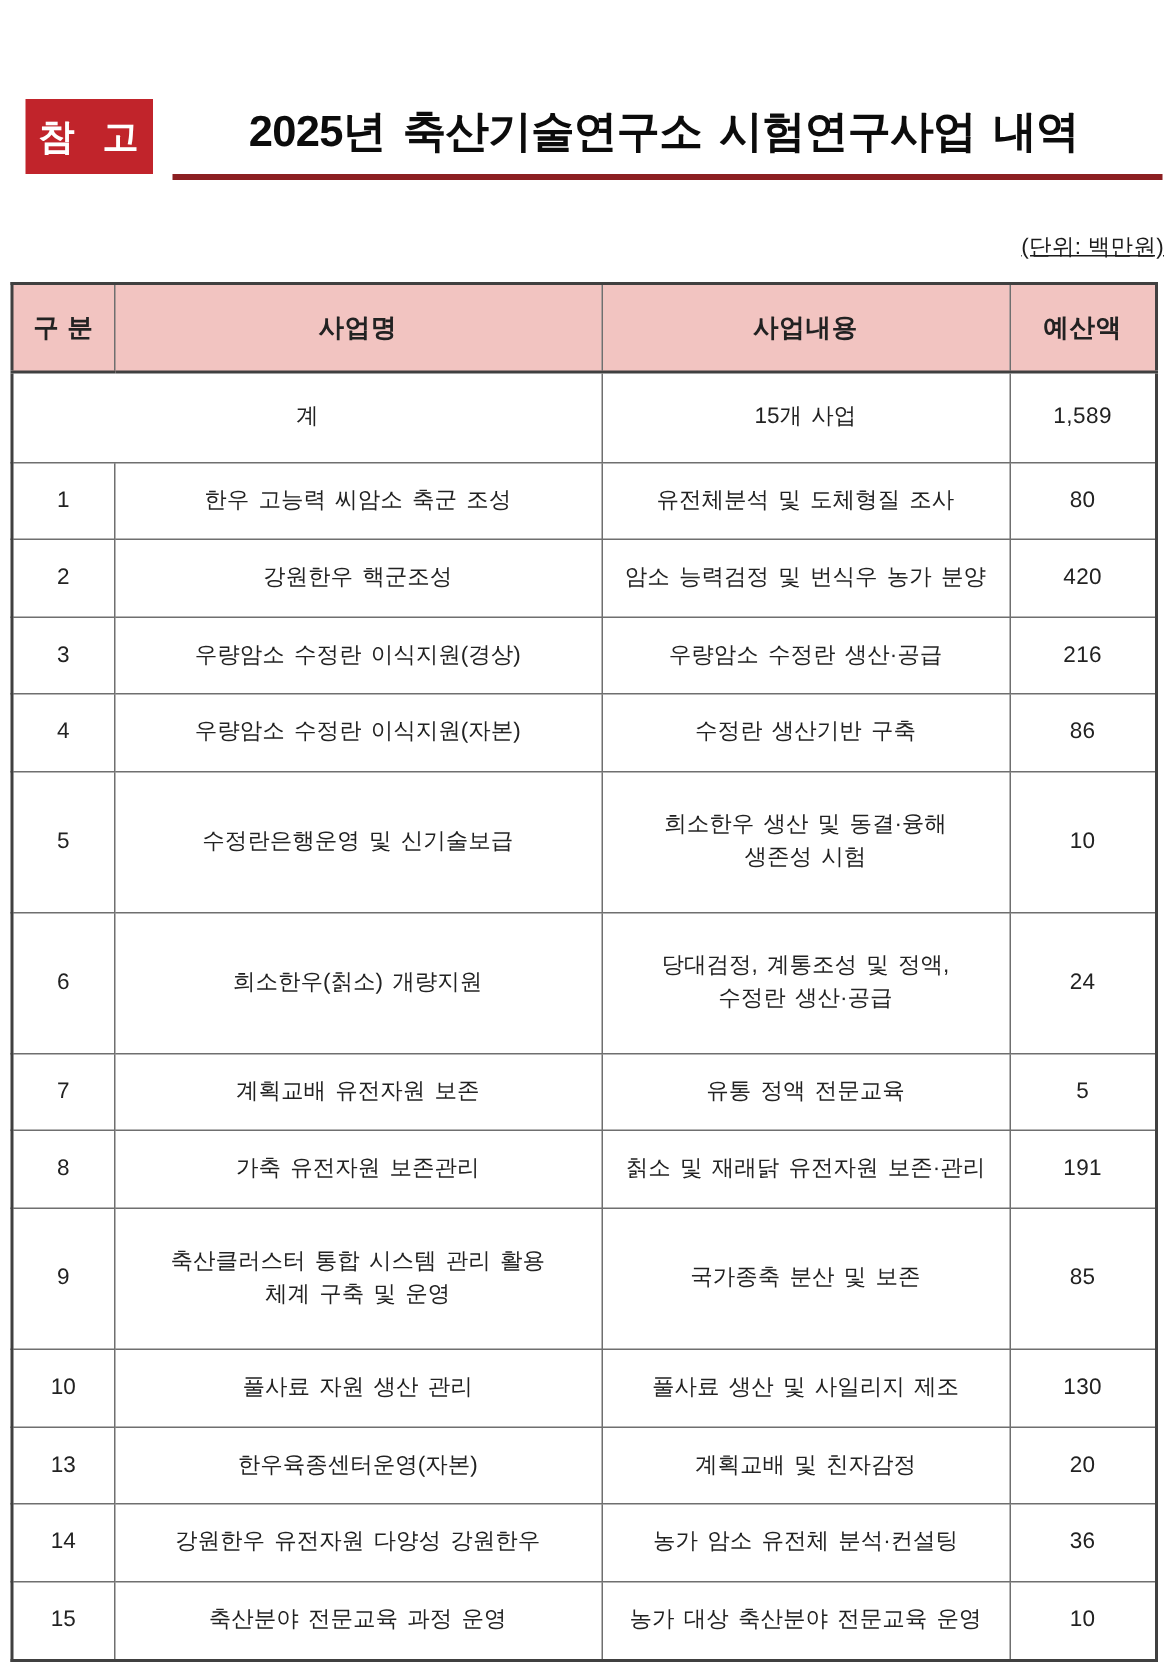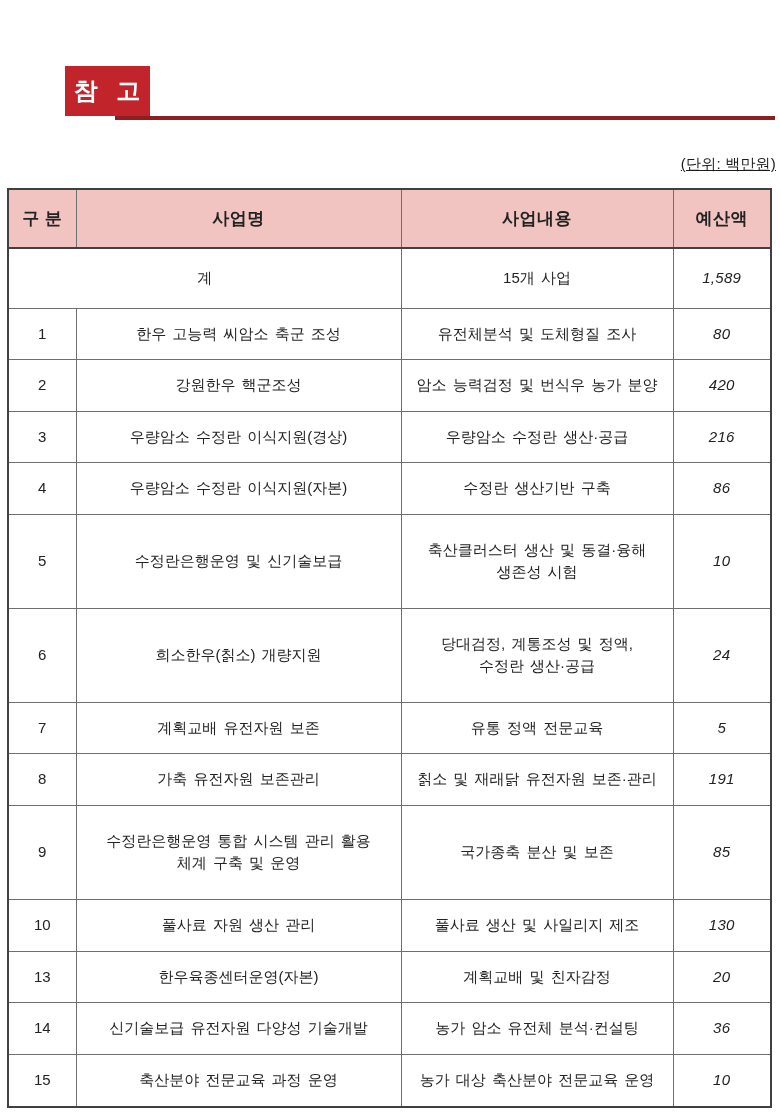--- a/index.html
+++ b/index.html
@@ -20,21 +20,20 @@
     width: 85px; height: 50px;
     background: #c1242b;
     color: #ffffff;
     font-size: 24px;
     font-weight: 800;
     display: flex;
     align-items: center;
     justify-content: center;
     word-spacing: 10px;
     letter-spacing: 1px;
-    margin-left: 48px;
   }
   .title {
     position: absolute;
     left: 110px; top: 64px;
     width: 665px; height: 48px;
     display: flex;
     align-items: center;
     justify-content: center;
     font-size: 29px;
     font-weight: 800;
@@ -83,28 +82,29 @@
     border-bottom: 2px solid #404040;
     letter-spacing: 0.5px;
   }
   tr.total-row { height: 60px; }
   td.c-no { font-size: 15px; }
   td.c-name, td.c-content {
     white-space: pre-line;
     word-spacing: 2px;
     padding: 2px 12px;
   }
-  td.c-budget { font-size: 16px; letter-spacing: 0.3px; font-style: italic; }
+  td.c-budget { font-size: 16px; letter-spacing: 0.3px; }
 </style>
 </head>
 <body>
 
 <div class="page">
 
   <div class="badge">참 고</div>
+  <div class="title">2025년 축산기술연구소 시험연구사업 내역</div>
   <div class="title-underline"></div>
 
   <div class="unit-note">(단위: 백만원)</div>
 
   <table class="main">
     <colgroup>
       <col style="width:68px">
       <col style="width:325px">
       <col style="width:272px">
       <col style="width:98px">
@@ -148,21 +148,21 @@
   <tr>
     <td class="c-no">4</td>
     <td class="c-name">우량암소 수정란 이식지원(자본)</td>
     <td class="c-content">수정란 생산기반 구축</td>
     <td class="c-budget">86</td>
   </tr>
 
   <tr>
     <td class="c-no">5</td>
     <td class="c-name">수정란은행운영 및 신기술보급</td>
-    <td class="c-content">축산클러스터 생산 및 동결·융해
+    <td class="c-content">희소한우 생산 및 동결·융해
 생존성 시험</td>
     <td class="c-budget">10</td>
   </tr>
 
   <tr>
     <td class="c-no">6</td>
     <td class="c-name">희소한우(칡소) 개량지원</td>
     <td class="c-content">당대검정, 계통조성 및 정액,
 수정란 생산·공급</td>
     <td class="c-budget">24</td>
@@ -177,21 +177,21 @@
 
   <tr>
     <td class="c-no">8</td>
     <td class="c-name">가축 유전자원 보존관리</td>
     <td class="c-content">칡소 및 재래닭 유전자원 보존·관리</td>
     <td class="c-budget">191</td>
   </tr>
 
   <tr>
     <td class="c-no">9</td>
-    <td class="c-name">수정란은행운영 통합 시스템 관리 활용
+    <td class="c-name">축산클러스터 통합 시스템 관리 활용
 체계 구축 및 운영</td>
     <td class="c-content">국가종축 분산 및 보존</td>
     <td class="c-budget">85</td>
   </tr>
 
   <tr>
     <td class="c-no">10</td>
     <td class="c-name">풀사료 자원 생산 관리</td>
     <td class="c-content">풀사료 생산 및 사일리지 제조</td>
     <td class="c-budget">130</td>
@@ -201,21 +201,21 @@
 
   <tr>
     <td class="c-no">13</td>
     <td class="c-name">한우육종센터운영(자본)</td>
     <td class="c-content">계획교배 및 친자감정</td>
     <td class="c-budget">20</td>
   </tr>
 
   <tr>
     <td class="c-no">14</td>
-    <td class="c-name">신기술보급 유전자원 다양성 기술개발</td>
+    <td class="c-name">강원한우 유전자원 다양성 강원한우</td>
     <td class="c-content">농가 암소 유전체 분석·컨설팅</td>
     <td class="c-budget">36</td>
   </tr>
 
   <tr>
     <td class="c-no">15</td>
     <td class="c-name">축산분야 전문교육 과정 운영</td>
     <td class="c-content">농가 대상 축산분야 전문교육 운영</td>
     <td class="c-budget">10</td>
   </tr>

